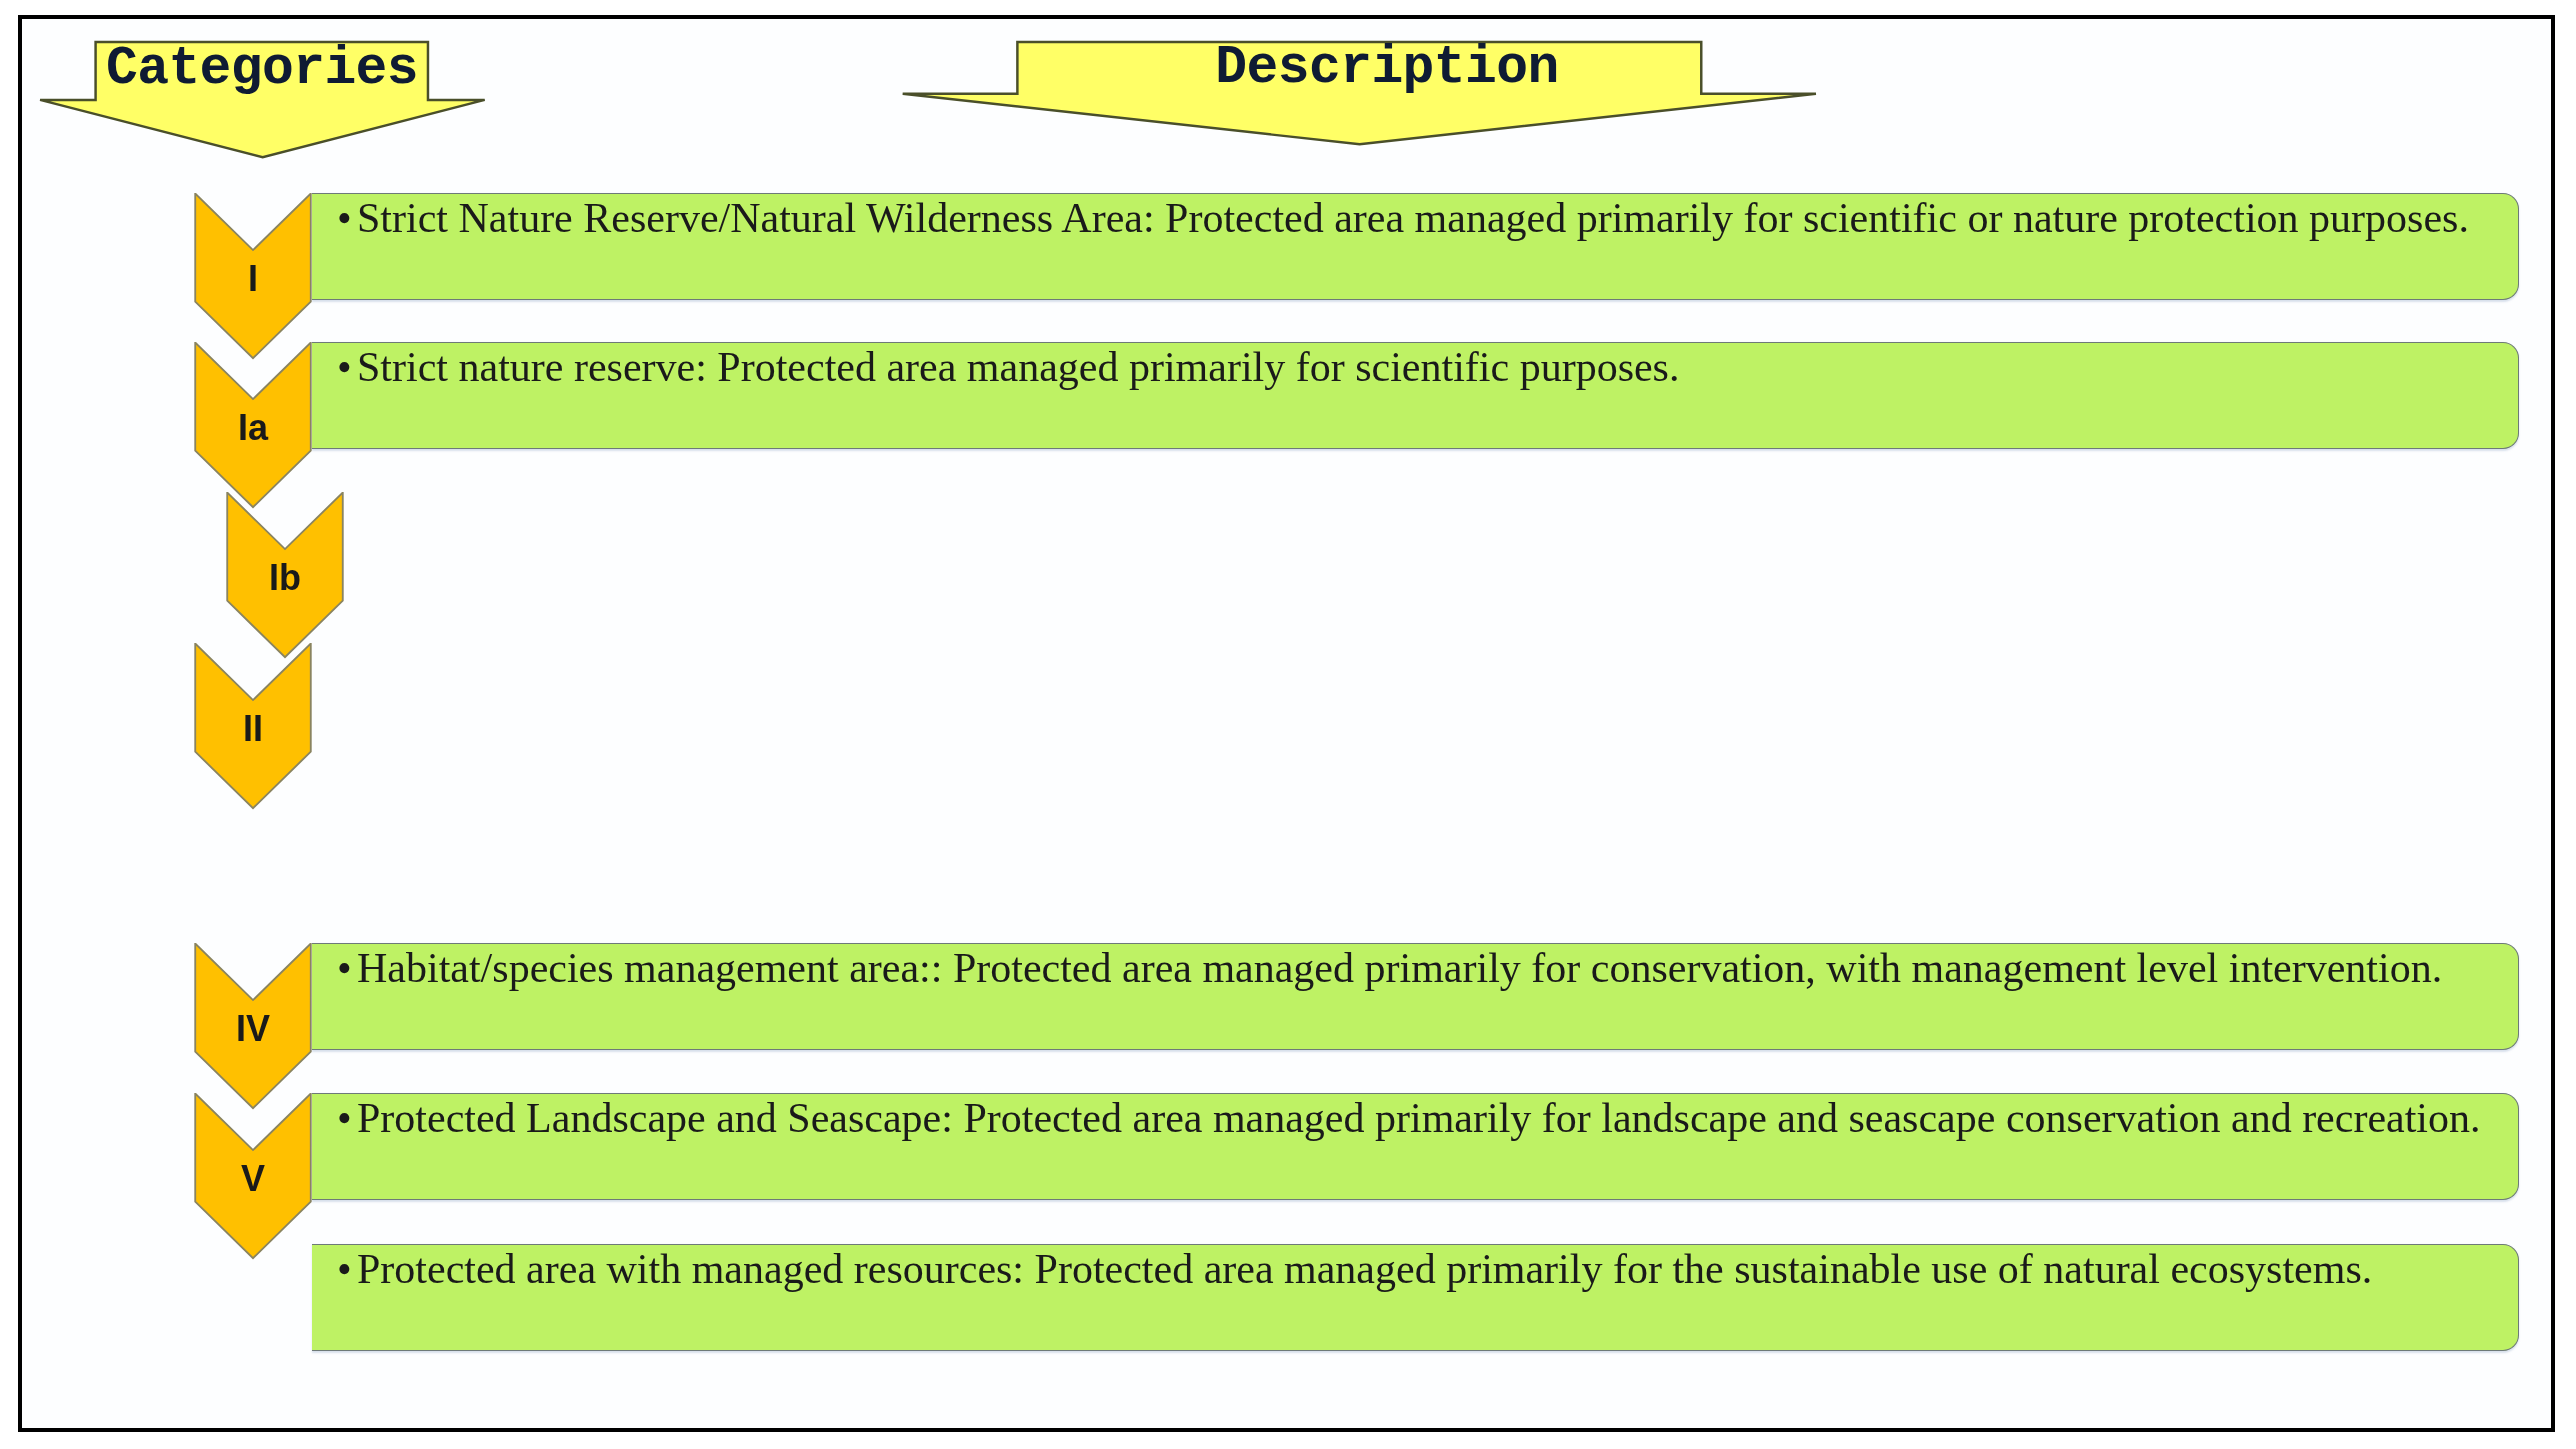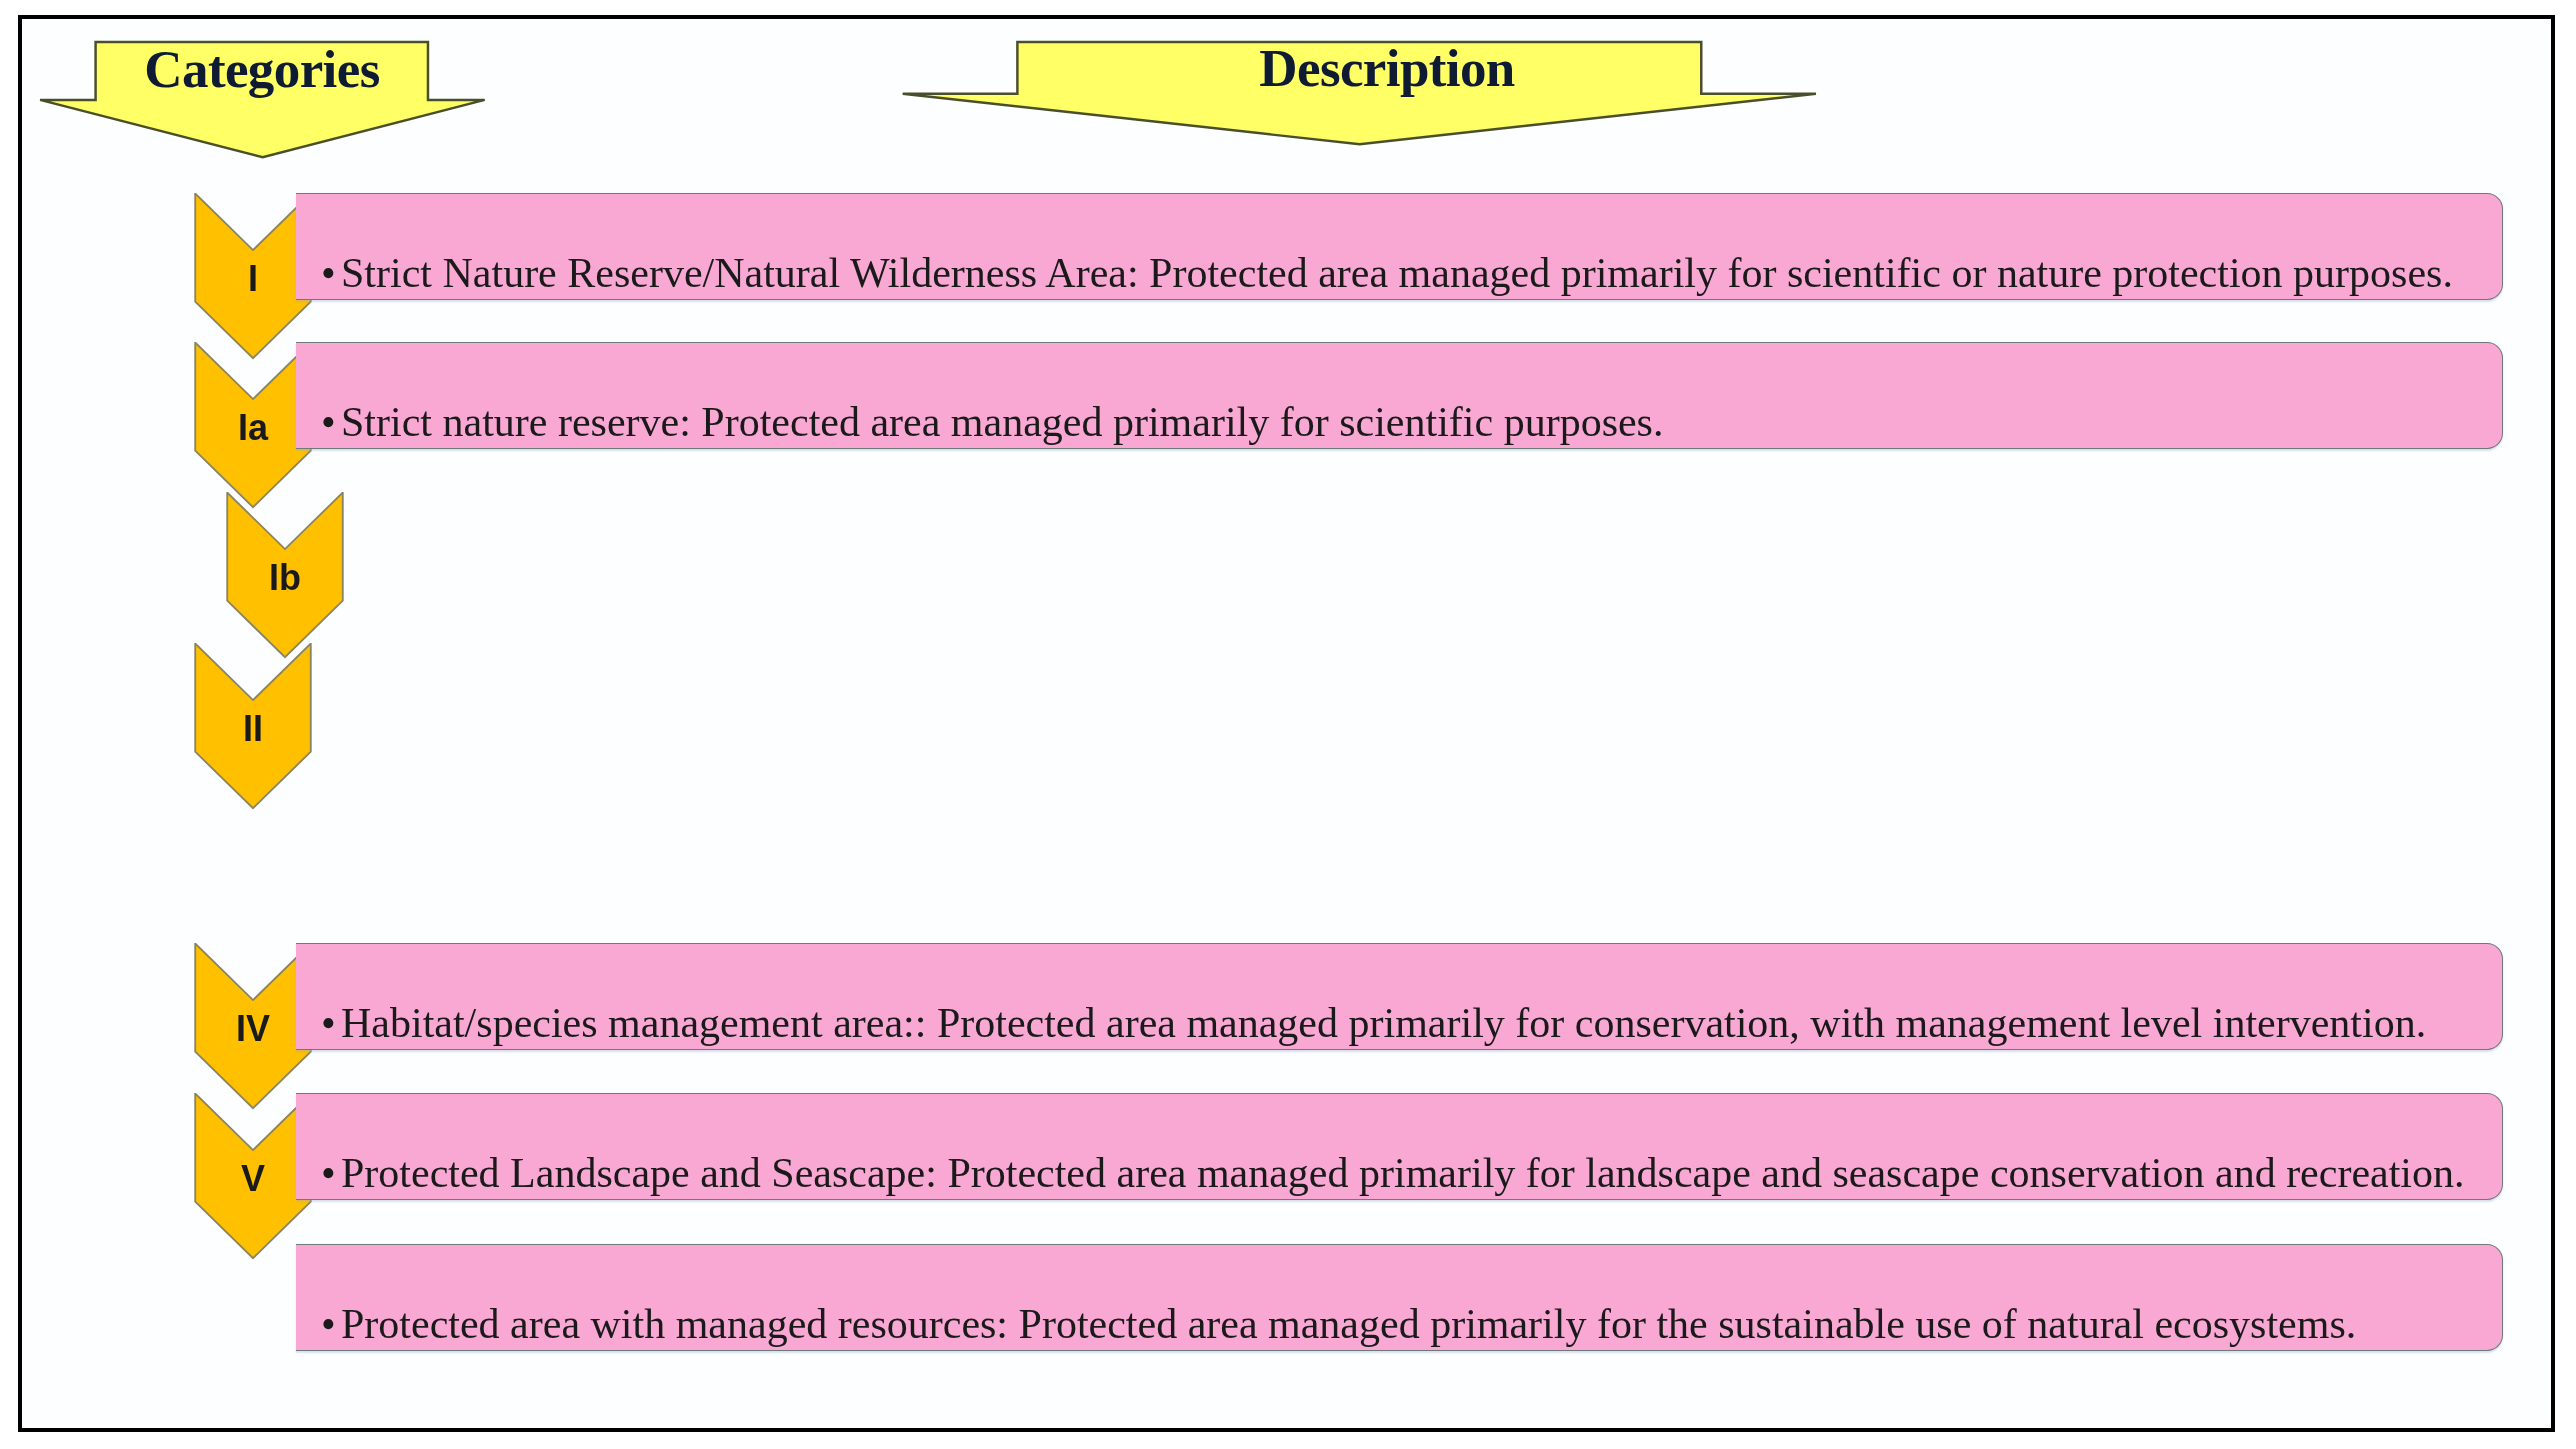--- a/index.html
+++ b/index.html
@@ -4,37 +4,37 @@
 <style>
   html, body { margin:0; padding:0; background:#ffffff; }
   body { width:2576px; height:1450px; position:relative; overflow:hidden; }
   .frame {
     position:absolute; left:18px; top:15.4px; width:2529px; height:1409px;
     border:4.3px solid #000; background:#fdfeff;
   }
   .head-arrow { position:absolute; }
   .head-arrow svg { position:absolute; left:0; top:0; overflow:visible; }
   .head-label {
-    position:absolute; font-family:Liberation Serif, serif; font-weight:bold;
+    position:absolute; font-family:Liberation Mono, monospace; font-weight:bold;
     font-size:53px; color:#0f1b33; text-align:center; white-space:nowrap;
     letter-spacing:-0.6px;
   }
   .row { position:absolute; left:0; width:2576px; height:167px; }
   .chev { position:absolute; left:194px; top:0; width:118px; height:167px; }
   .chev svg { position:absolute; left:0; top:0; }
   .chev-label {
     position:absolute; left:0; width:118px; top:67px; text-align:center;
     font-family:"Liberation Sans", sans-serif; font-weight:bold; font-size:36px;
     color:#1a1a1a; line-height:37px;
   }
   .desc-box {
-    position:absolute; left:296px; top:0; width:2206px; height:105px;
-    background:#f9a8d4; border:1.9px solid #6e7a78; border-left:none;
+    position:absolute; left:312px; top:0; width:2206px; height:105px;
+    background:#bef264; border:1.9px solid #6e7a78; border-left:none;
     border-radius:0 16px 16px 0;
-    display:flex; align-items:flex-end;
+    display:flex; align-items:flex-start;
     box-shadow: 0 1.2px 1.9px rgba(150,170,200,0.35);
   }
   .desc-text {
     font-family:"Liberation Serif", serif; font-size:42px; line-height:52px;
     color:#1a1a1a; text-align:justify; text-align-last:left;
     padding-left:45px; padding-right:3.7px; text-indent:-20px;
     width:100%; box-sizing:border-box; margin-top:-2.5px;
   }
   .bullet { display:inline-block; width:20px; text-indent:0; }
 </style>

